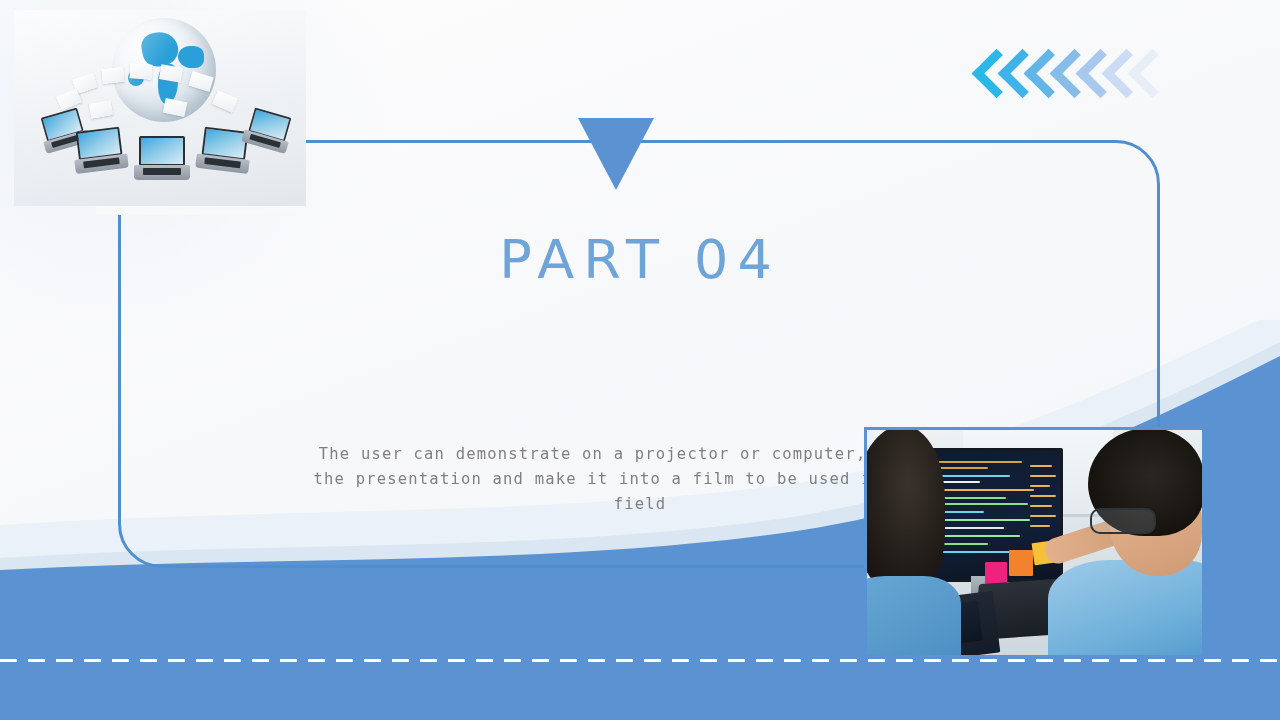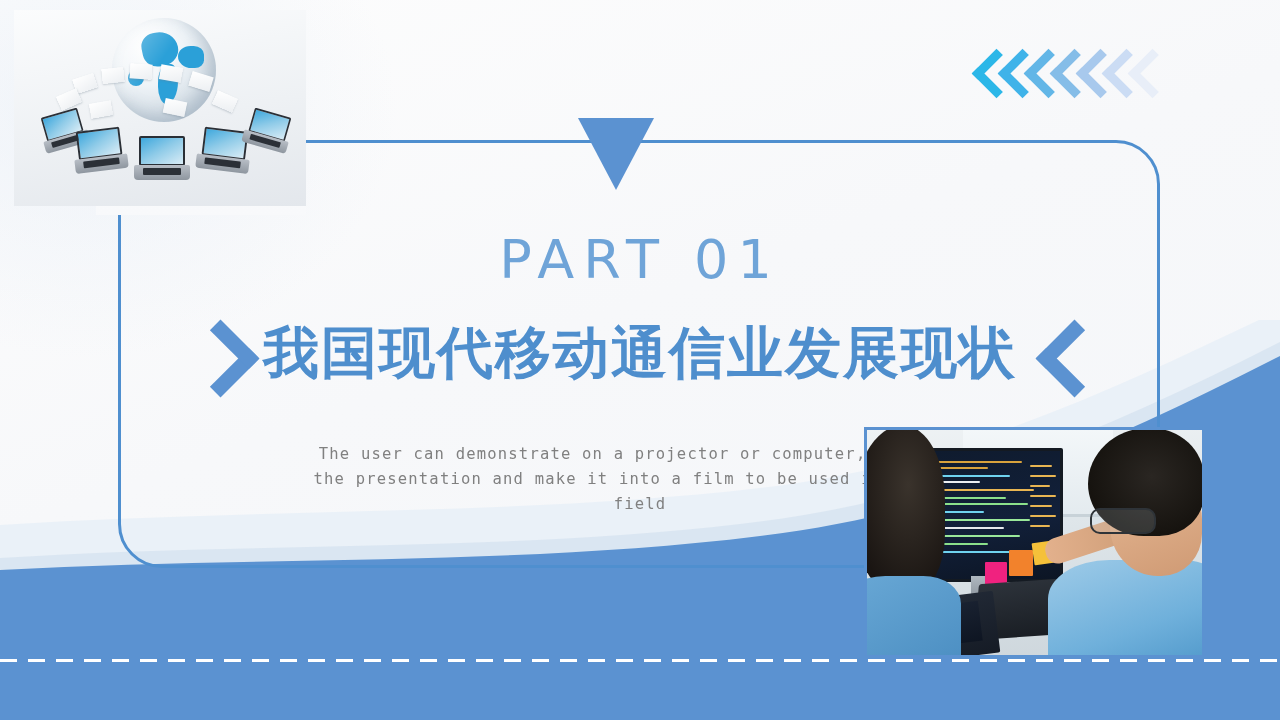--- a/index.html
+++ b/index.html
@@ -403,31 +403,22 @@
         <i></i>
       </span>
     <span class="chev" style="left:130px; color:#cbdcf4;">
         <i></i>
       </span>
     <span class="chev" style="left:156px; color:#e8eef8;">
         <i></i>
       </span>
   </div>
 
-  <div class="part-label">PART 01</div>
-
-  <div class="title-row">
-    <span class="title-chev left">
-        <i></i>
-      </span>
-    <span class="title-main">我国现代移动通信业发展现状</span>
-    <span class="title-chev right">
-        <i></i>
-      </span>
-  </div>
+  <div class="part-label">PART 04</div>
+
 
   <div class="subtitle">The user can demonstrate on a projector or computer, or print the presentation and make it into a film to be used in a wider field</div>
 
   <div class="img-people">
     <div class="ph-wall"></div>
     <div class="ph-window"></div>
 
     <div class="ph-monitor">
       <span class="ph-code" style="left:8px;  top:10px; width:92px; background:#d8a23c;"></span>
       <span class="ph-code" style="left:8px;  top:16px; width:58px; background:#d8a23c;"></span>

